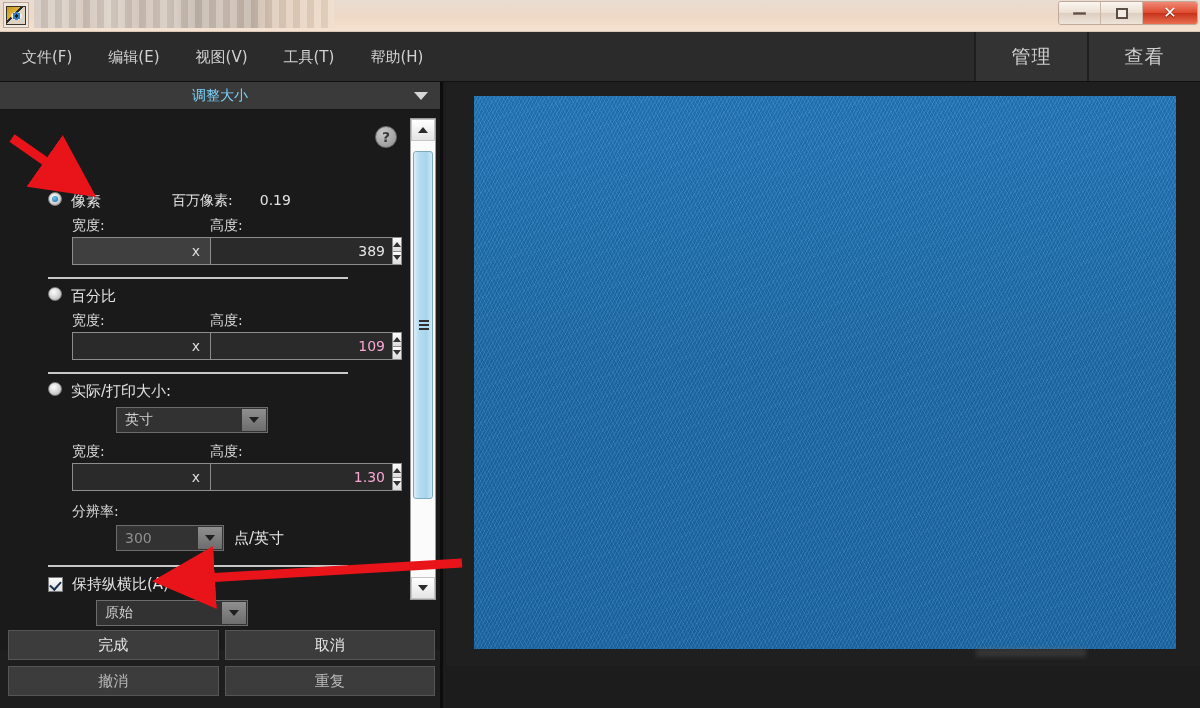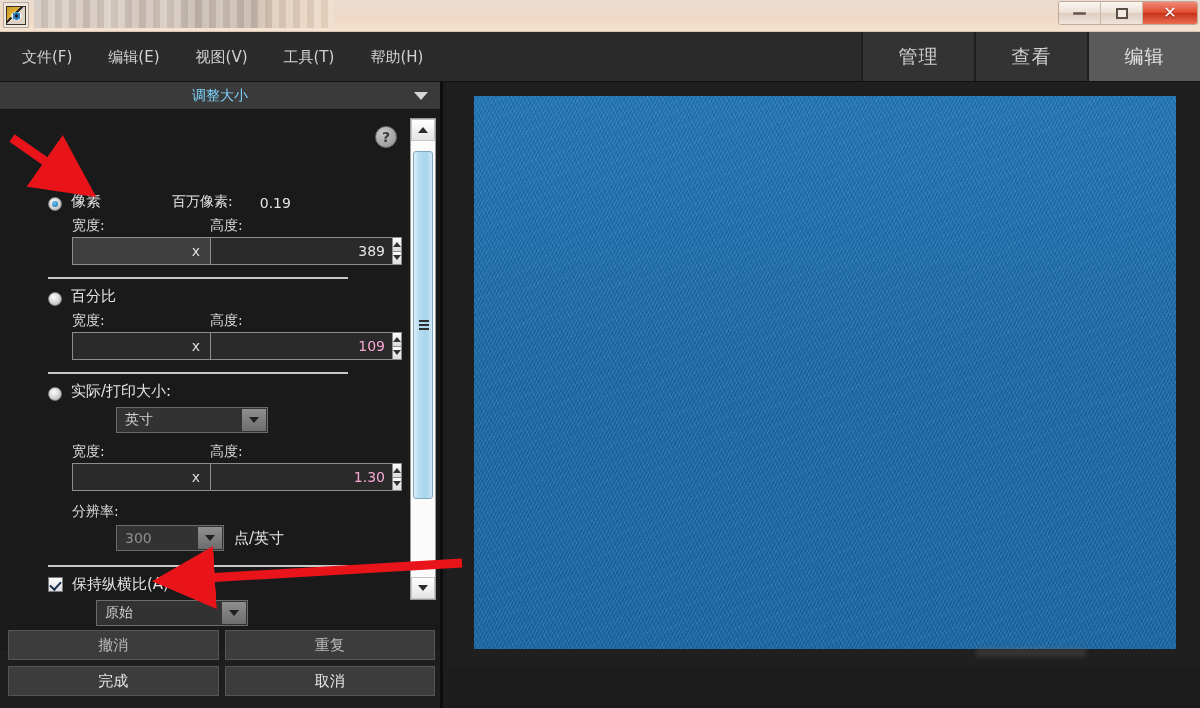--- a/index.html
+++ b/index.html
@@ -94,21 +94,21 @@
   .panel-body { position:relative; height: 540px; background:#1a1a1a; }
   .help-btn {
     position:absolute; right:43px; top:16px; width:22px; height:22px; border-radius:50%;
     background: radial-gradient(circle at 35% 30%, #c9c9c9, #8e8e8e);
     color:#3a3a3a; font-size:14px; font-weight:bold;
     display:flex;align-items:center;justify-content:center; border:1px solid #6d6d6d;
   }
 
   .content-area { position:absolute; left:0; top:44px; width:400px; height:490px; }
 
-  .row-radio { display:flex; align-items:flex-end; gap:9px; padding-left:48px; }
+  .row-radio { display:flex; align-items:flex-start; gap:9px; padding-left:48px; }
   .radio {
     width:14px;height:14px;border-radius:50%;
     background: radial-gradient(circle at 40% 35%, #fdfdfd, #cfcfcf 60%, #9a9a9a 100%);
     border:1px solid #7e7e7e; position:relative; flex:none;
   }
   .radio.on::after{
     content:"";position:absolute;left:3px;top:3px;width:6px;height:6px;border-radius:50%;
     background: radial-gradient(circle at 40% 35%, #6fc4ef, #0d6aa8);
   }
   .radio-label { color:#e2e2e2; font-size:15px; }
@@ -283,21 +283,20 @@
     <div class="menu-items">
       <div class="menu-item">文件(F)</div>
       <div class="menu-item">编辑(E)</div>
       <div class="menu-item">视图(V)</div>
       <div class="menu-item">工具(T)</div>
       <div class="menu-item">帮助(H)</div>
     </div>
     <div class="mode-tabs">
       <div class="mode-tab">管理</div>
       <div class="mode-tab">查看</div>
-      <div class="mode-tab active">编辑</div>
     </div>
   </div>
 
   <div class="left-panel">
     <div class="panel-header">
       <span>调整大小</span>
       <span class="caret"></span>
     </div>
 
     <div class="panel-body">
@@ -473,26 +472,26 @@
             </span>
         </div>
         <div class="vs-btn dn">
             <span class="vs-dn-g"></span>
           </div>
       </div>
     </div>
 
     <div class="btn-rows">
       <div class="btn-row">
+        <div class="pbtn strong">完成</div>
+        <div class="pbtn strong">取消</div>
+      </div>
+      <div class="btn-row">
         <div class="pbtn">撤消</div>
         <div class="pbtn">重复</div>
-      </div>
-      <div class="btn-row">
-        <div class="pbtn strong">完成</div>
-        <div class="pbtn strong">取消</div>
       </div>
     </div>
   </div>
 
   <div class="canvas-region">
     <div class="image-holder"></div>
     <div class="img-shadow"></div>
   </div>
 
 

